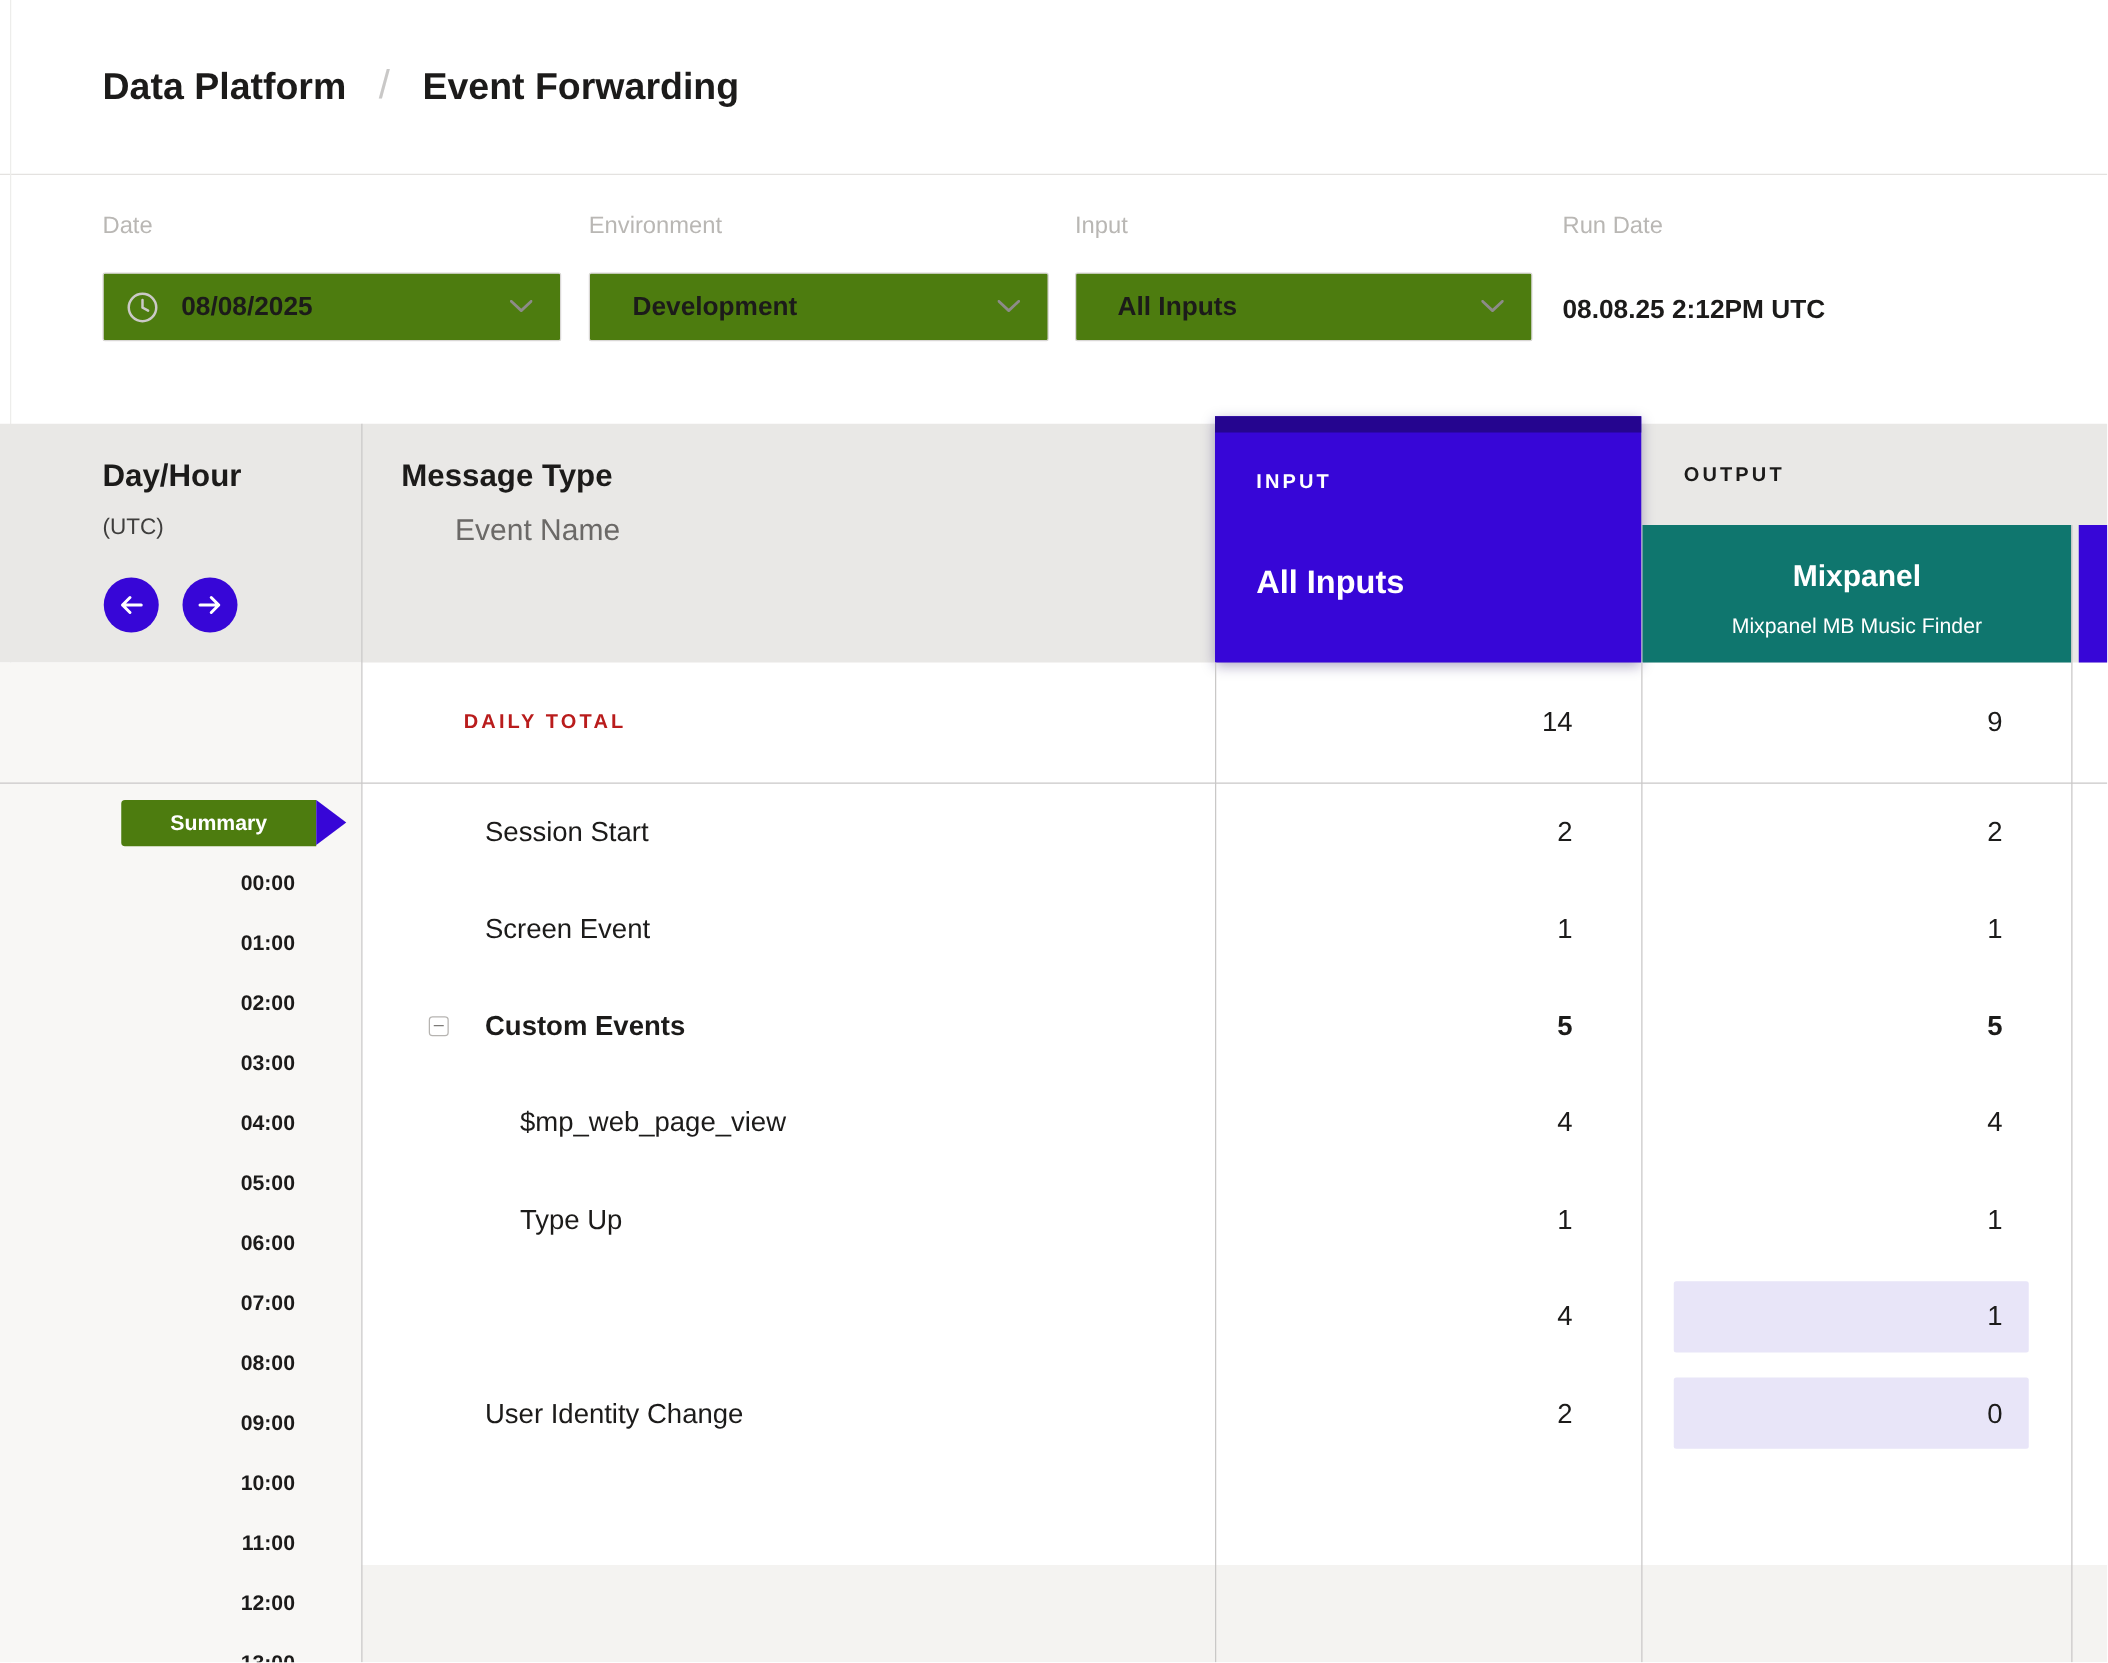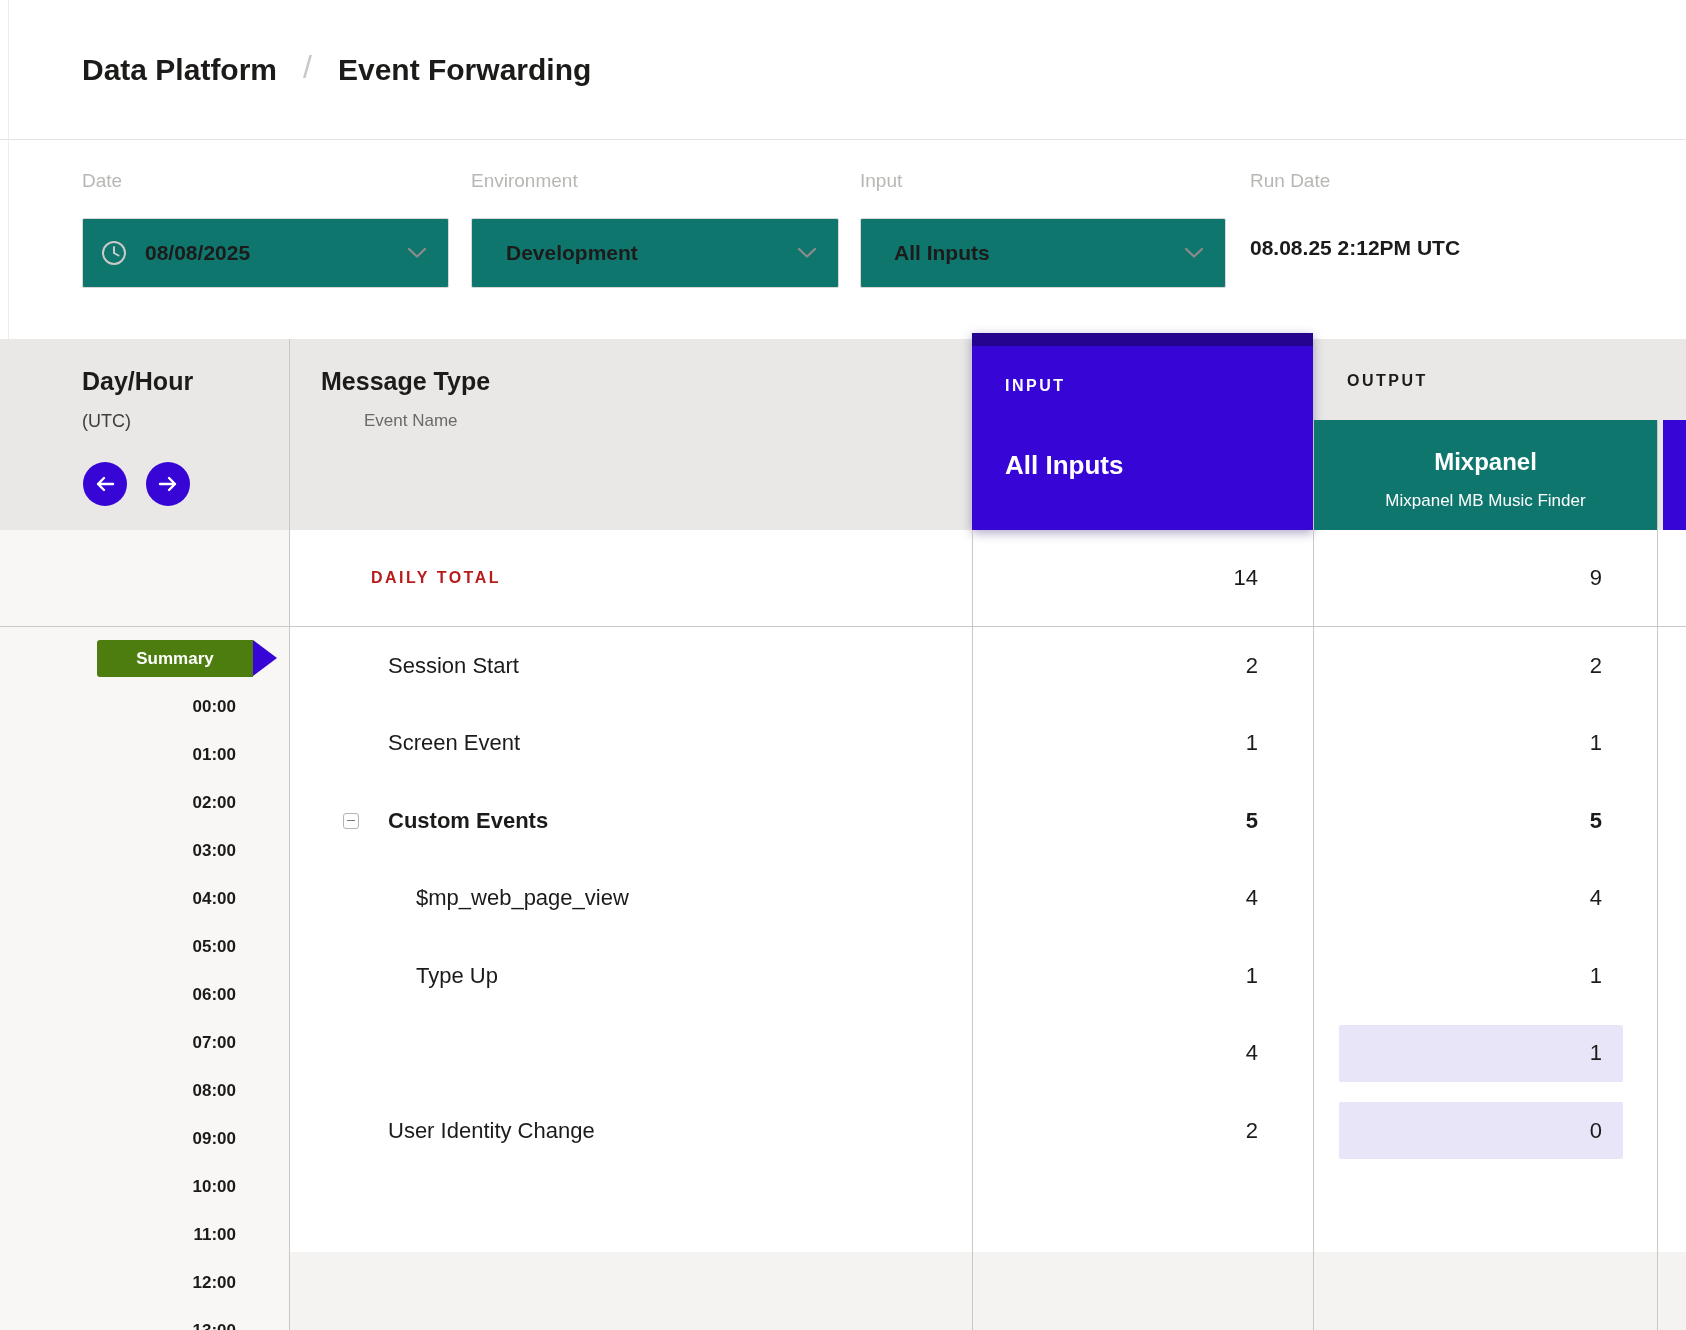--- a/index.html
+++ b/index.html
@@ -8,34 +8,34 @@
   .abs{position:absolute;}
 
   
   .topbar{position:absolute;left:0;top:0;width:1686px;height:140px;background:#fff;border-bottom:1px solid #e4e2e0;box-sizing:border-box;}
   .breadcrumb{position:absolute;left:82px;top:0;height:139px;display:flex;align-items:center;font-size:30px;font-weight:600;}
   .bc-sep{color:#c9c8c7;font-weight:300;margin:0 26px;font-size:32px;transform:translateY(-2px);}
   .left-edge{position:absolute;left:8px;top:0;width:1px;height:1330px;background:#ededeb;}
 
   
   .flabel{position:absolute;top:170px;font-size:19px;color:#b9b7b4;}
-  .fbox{position:absolute;top:218px;height:70px;box-sizing:border-box;border:1px solid #d9d7d5;border-radius:2px;
-        background:#0f766e;display:flex;align-items:center;}
+  .fbox{position:absolute;top:218px;height:55px;box-sizing:border-box;border:1px solid #d9d7d5;border-radius:2px;
+        background:#4d7c0f;display:flex;align-items:center;}
   .fvalue{font-size:21px;font-weight:700;color:#1c1b1a;}
   .chev{position:absolute;right:22px;top:50%;transform:translateY(-50%);}
   .rundate-value{position:absolute;left:1250px;top:236px;font-size:21px;font-weight:700;}
 
   
   .band{position:absolute;left:0;top:339px;width:1686px;height:191px;background:#e9e8e6;}
   .dh-title{position:absolute;left:82px;top:367px;font-size:25px;font-weight:700;}
   .dh-sub{position:absolute;left:82px;top:411px;font-size:18px;color:#3f3e3d;}
   .nav-circle{position:absolute;top:462px;width:44px;height:44px;border-radius:50%;background:#3706d7;
               display:flex;align-items:center;justify-content:center;cursor:pointer;}
   .mt-title{position:absolute;left:321px;top:367px;font-size:25px;font-weight:700;}
-  .mt-sub{position:absolute;left:364px;top:411px;font-size:17px;color:#6b6967;}
+  .mt-sub{position:absolute;left:364px;top:411px;font-size:24px;color:#6b6967;}
   .output-label{position:absolute;left:1347px;top:372px;font-size:16px;font-weight:700;letter-spacing:2.5px;color:#1c1b1a;}
 
   
   .input-block{position:absolute;left:972px;top:333px;width:341px;height:197px;box-sizing:border-box;
                background:#3706d7;border-top:13px solid #25058f;box-shadow:0 3px 10px rgba(25,8,90,.35);}
   .input-label{position:absolute;left:33px;top:31px;font-size:16px;font-weight:700;letter-spacing:2.5px;color:#fff;}
   .input-title{position:absolute;left:33px;top:104px;font-size:26px;font-weight:700;color:#fff;}
   .mix-block{position:absolute;left:1314px;top:420px;width:343px;height:110px;background:#0f766e;text-align:center;color:#fff;}
   .mix-title{position:absolute;left:0;width:100%;top:28px;font-size:24px;font-weight:700;}
   .mix-sub{position:absolute;left:0;width:100%;top:71px;font-size:17px;font-weight:500;}

